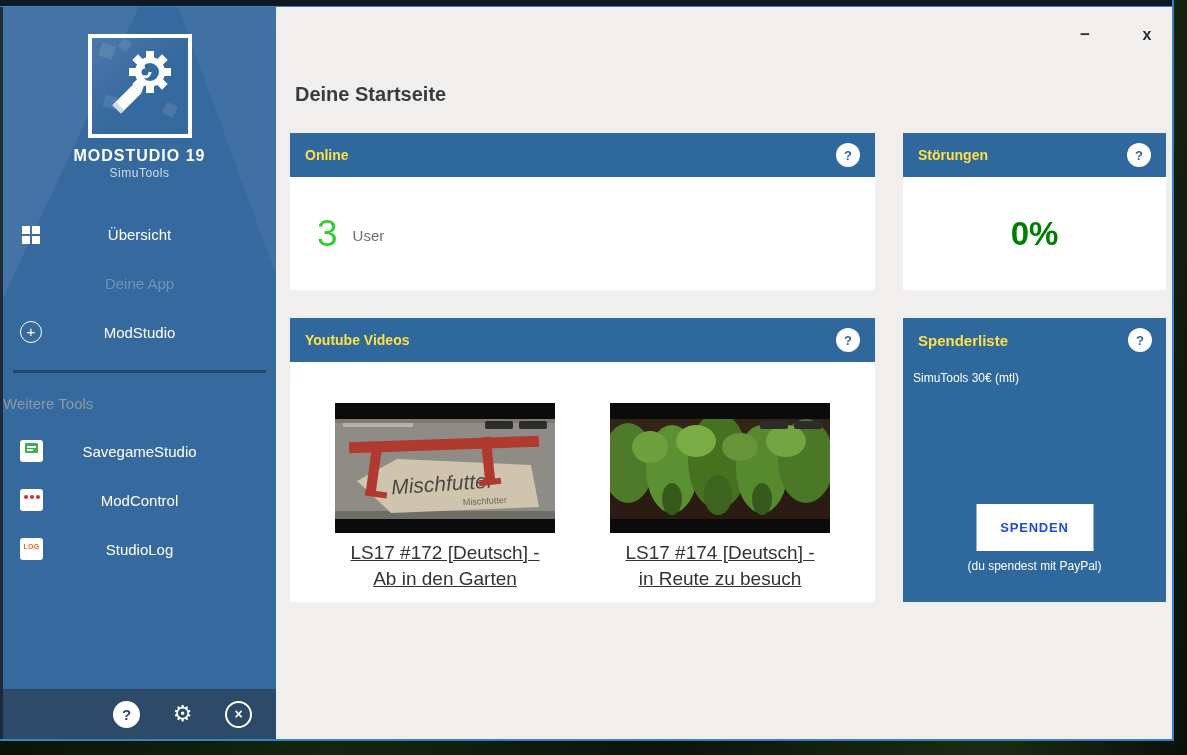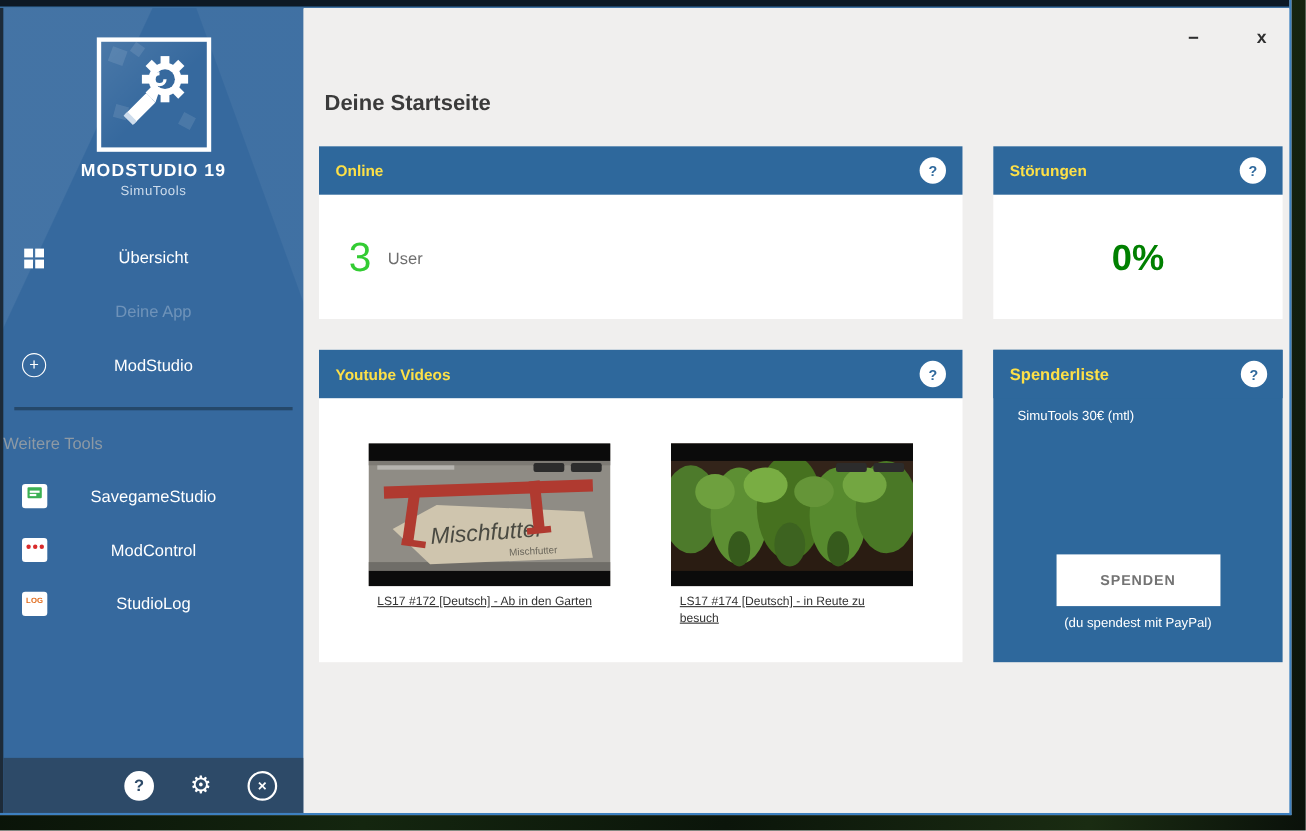--- a/index.html
+++ b/index.html
@@ -85,28 +85,28 @@
   .help-icon { margin-left:auto; width:24px; height:24px; border-radius:50%; background:#fff;
     color:#2e689c; font-size:13px; font-weight:bold; display:flex; align-items:center; justify-content:center; cursor:pointer; }
   .online-body { height:113px; display:flex; align-items:center; padding-left:27px; }
   .online-value { font-size:37px; color:#33cc33; }
   .online-unit { font-size:15px; color:#6e6e6e; margin-left:15px; margin-top:4px; }
   .stoer-body { height:113px; display:flex; align-items:center; justify-content:center; }
   .stoer-value { font-size:33px; font-weight:bold; color:#008000; }
   .yt-body { height:240px; display:flex; justify-content:center; gap:55px; padding-top:41px; }
   .video { width:220px; }
   .thumb { width:220px; height:130px; display:block; cursor:pointer; }
-  .caption { display:block; margin-top:7px; font-size:11px; line-height:1.35;
+  .caption { display:block; margin-top:7px; text-align:center; font-size:19px; line-height:1.35;
     color:#333; text-decoration:underline; cursor:pointer; padding:0 8px; }
   .spender { background:#2e689c; height:284px; position:relative; color:#fff; }
   .spender .card-header { padding-right:14px; }
   .spender .title { font-size:15px; }
-  .donor { font-size:12px; padding-left:22px; margin-top:9px; }
+  .donor { font-size:12px; padding-left:10px; margin-top:9px; }
   .spenden-btn { position:absolute; left:50%; transform:translateX(-50%); top:186px;
-    width:149px; height:47px; background:#fff; border:none; color:#737373;
+    width:117px; height:47px; background:#fff; border:none; color:#1d4ed8;
     font-family:"Liberation Sans",sans-serif; font-size:13px; font-weight:bold; letter-spacing:0.8px; cursor:pointer; }
   .paypal-note { position:absolute; top:241px; left:0; right:0; text-align:center; font-size:12px; }
 </style>
 </head>
 <body>
 
 <div class="desktop">
   <div class="window">
     <div class="titlebar-strip"></div>
 

